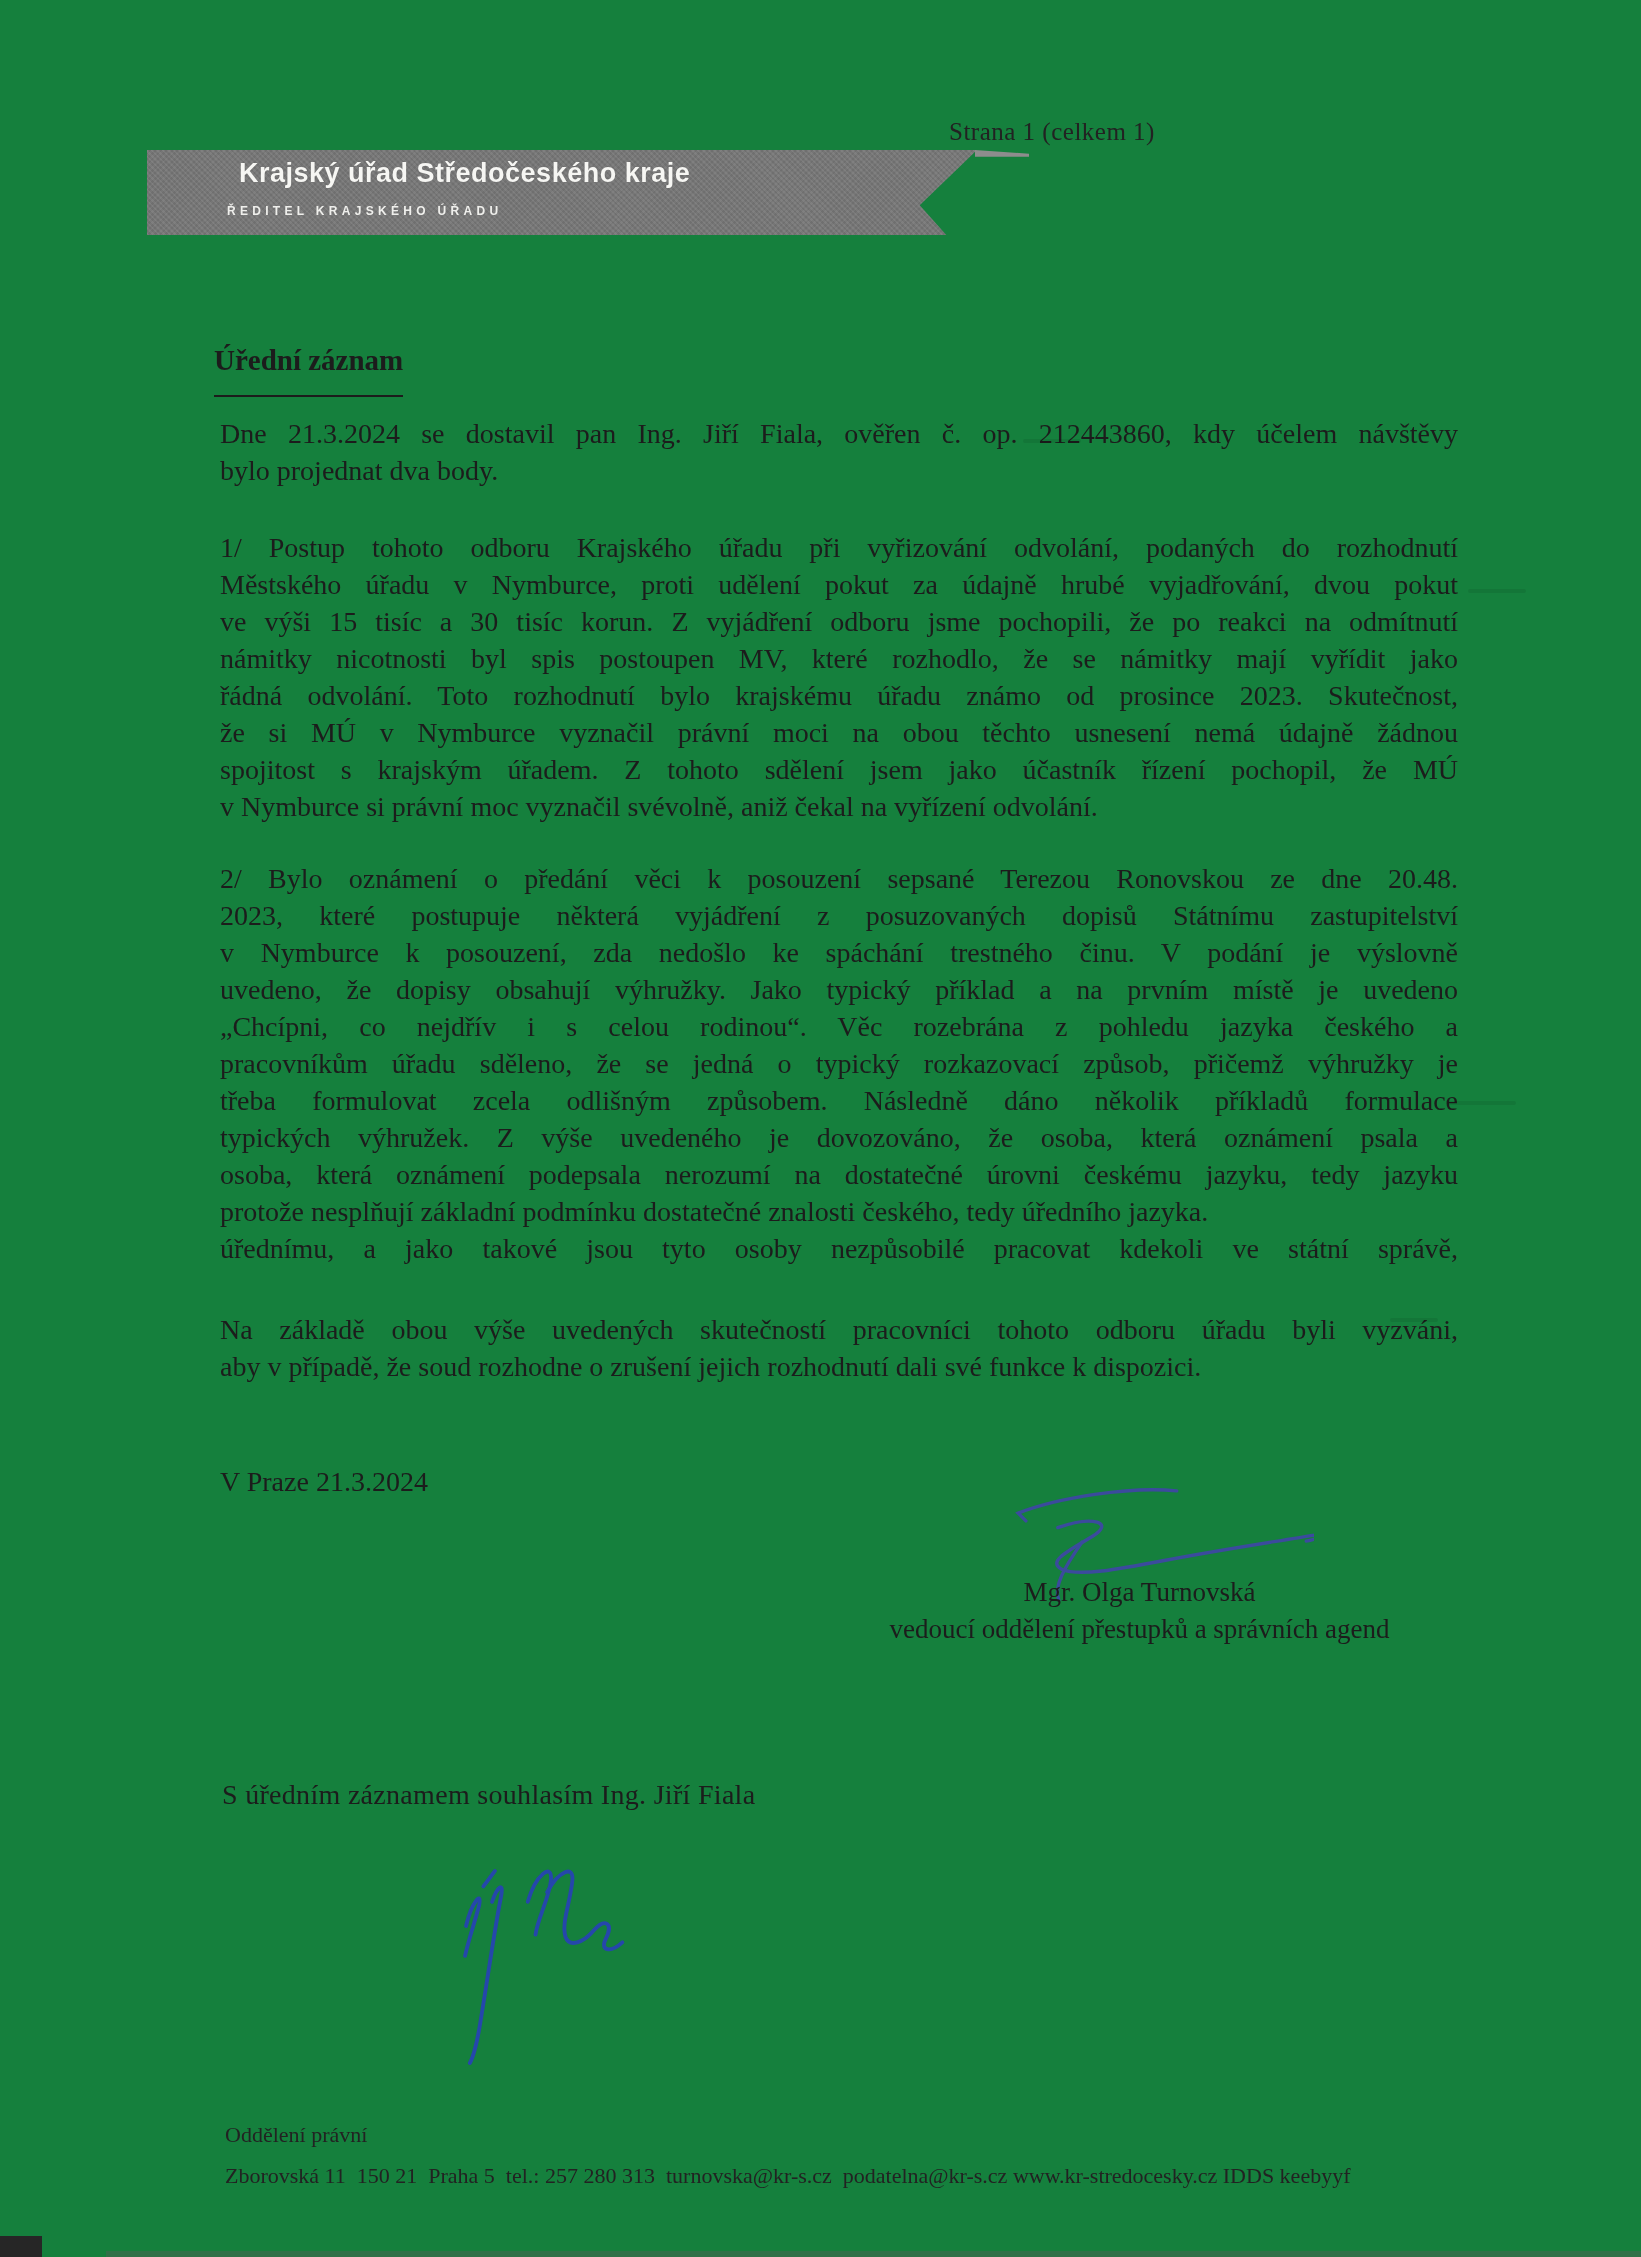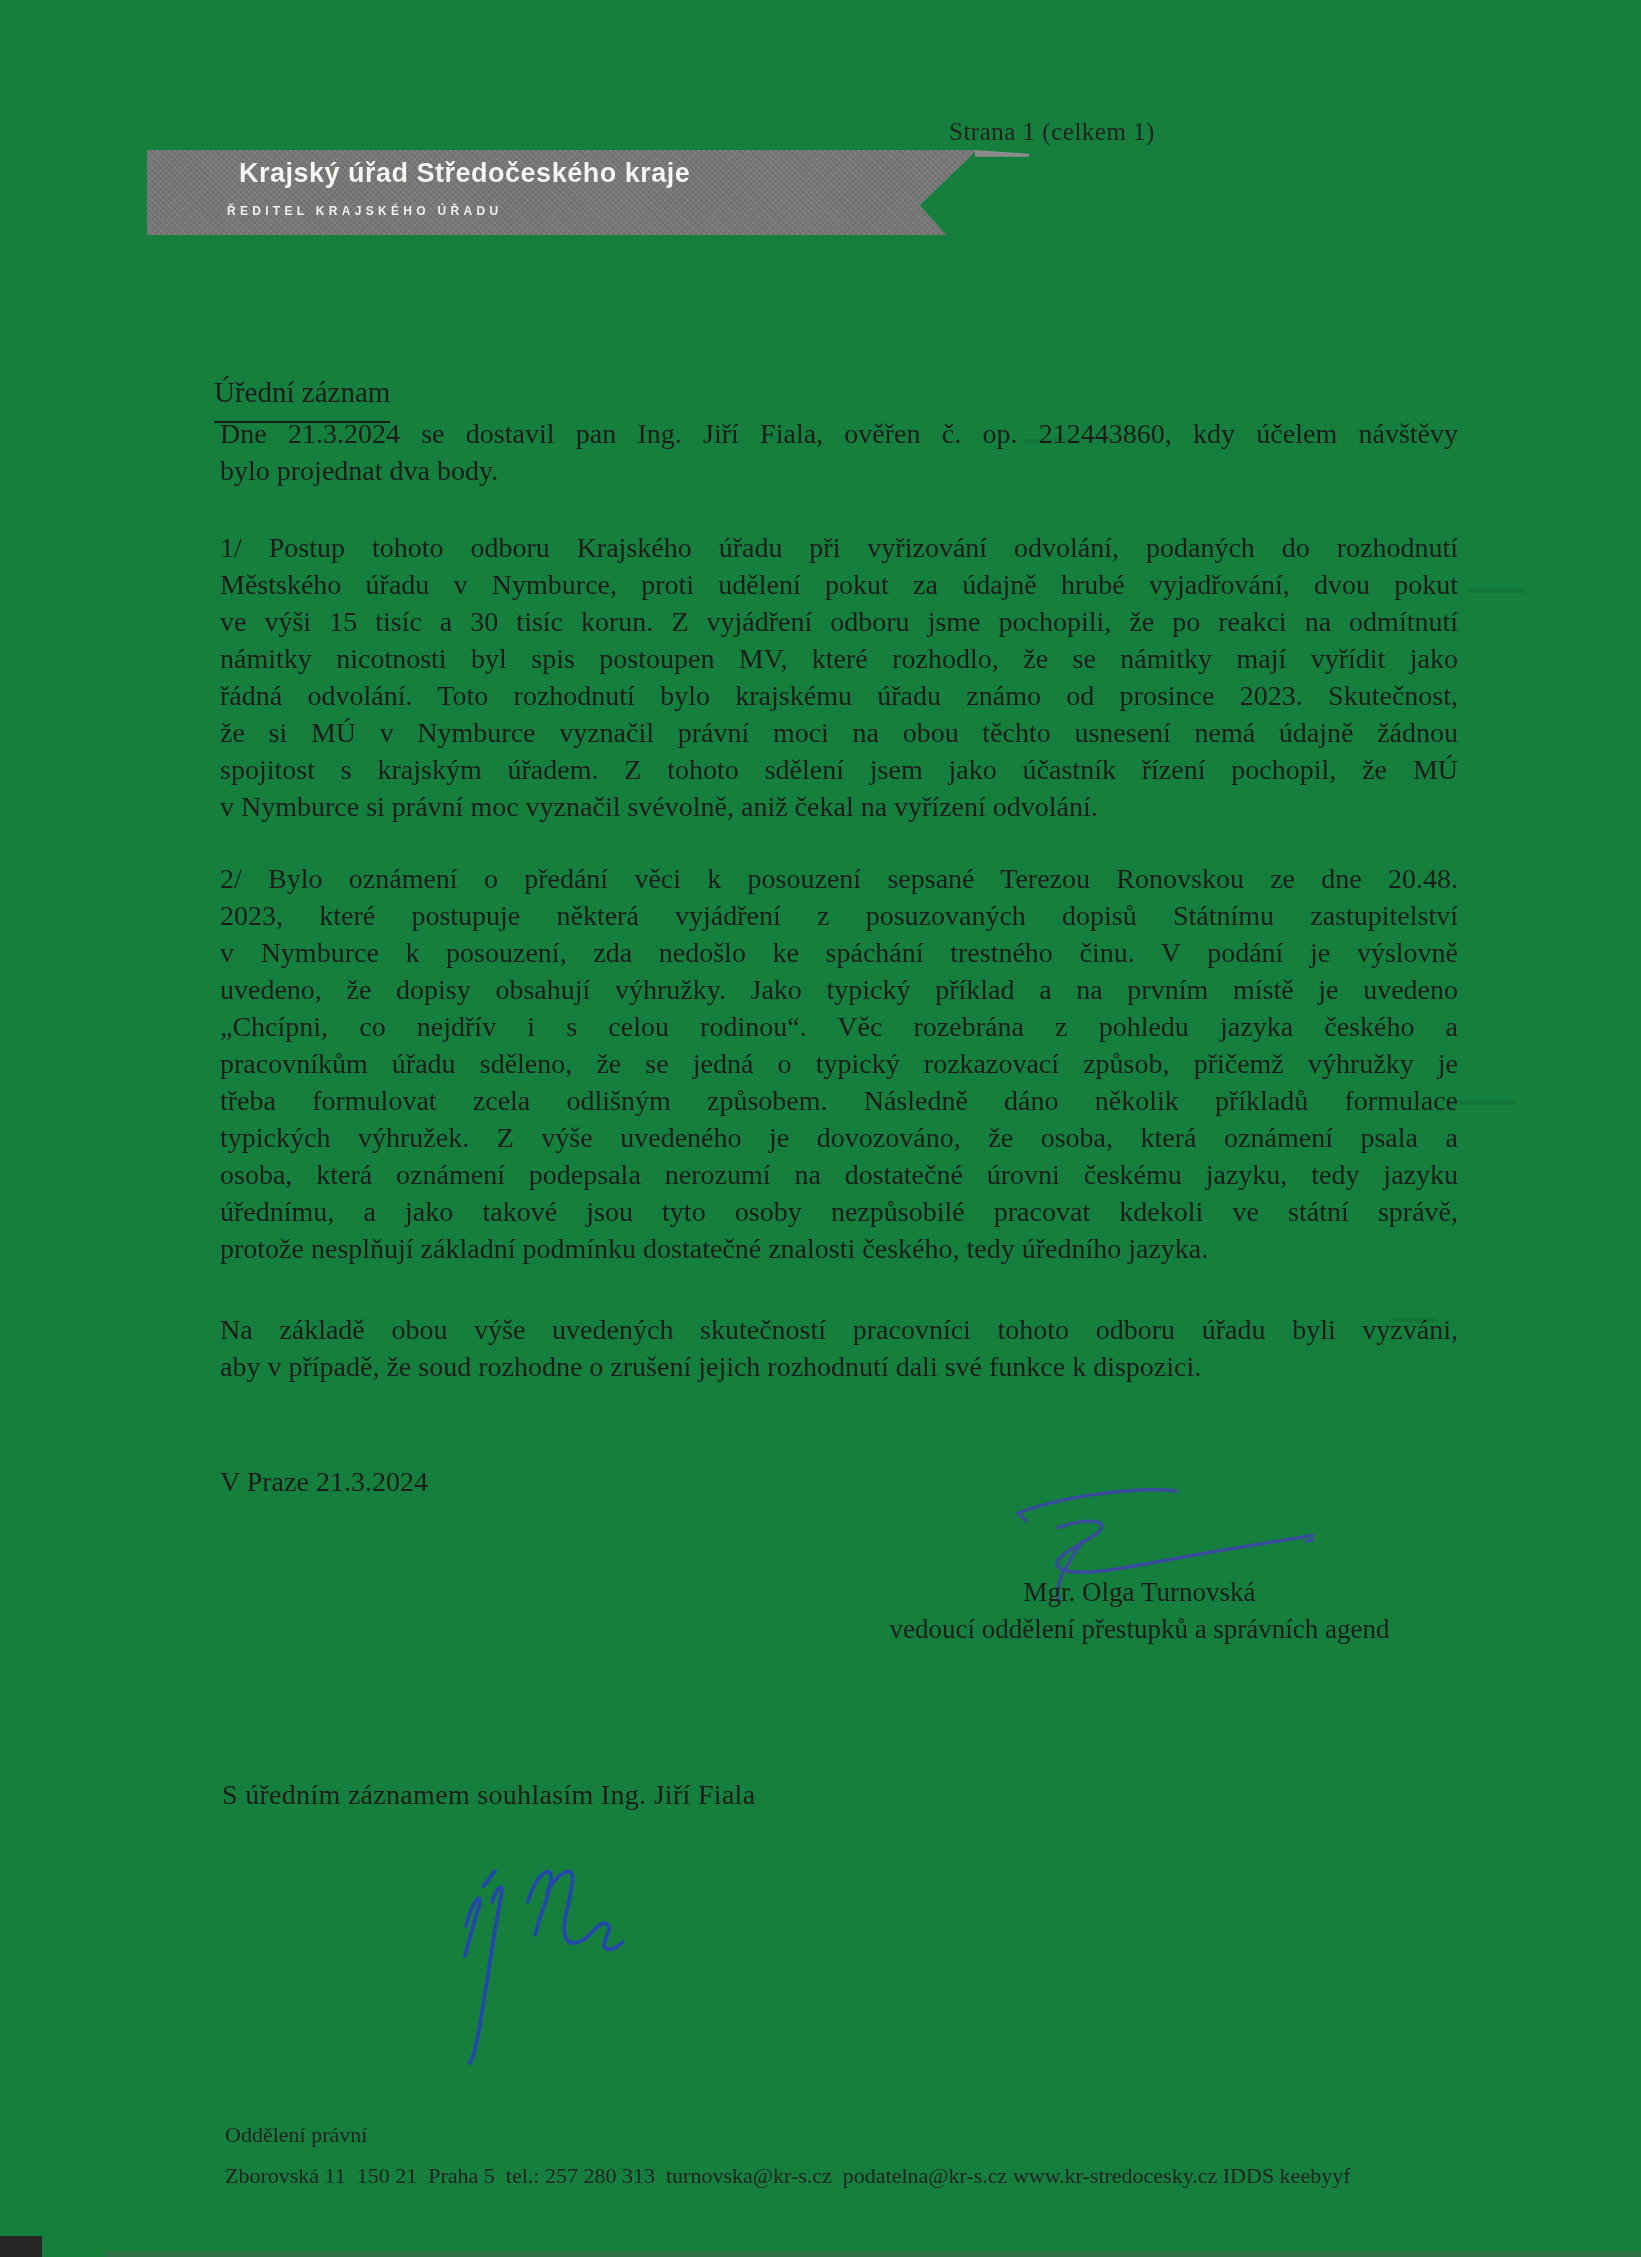--- a/index.html
+++ b/index.html
@@ -39,22 +39,22 @@
     letter-spacing:4.3px;white-space:nowrap;
   }
   .banner-tip{
     position:absolute;left:975px;top:150px;width:54px;height:6.8px;
     background:#8d8d8d;
     clip-path:polygon(0 0,100% 55%,100% 100%,0 100%);
   }
   
   .doc-title{
     position:absolute;left:214px;top:344px;
-    font-size:29px;font-weight:400;
-    border-bottom:2.9px solid #1c1c1c;padding-bottom:12px;margin-top:32px;
+    font-size:29px;font-weight:700;
+    border-bottom:2.9px solid #1c1c1c;padding-bottom:18px;
   }
   .para{
     position:absolute;left:220px;width:1238px;
     font-size:28px;line-height:37px;
   }
   .para .line{text-align:justify;text-align-last:justify;white-space:normal;}
   .para .line.last{text-align-last:left;}
   .p1{top:415px;} .p2{top:529px;} .p3{top:860px;} .p4{top:1311px;}
   .place-date{position:absolute;left:220px;top:1466px;font-size:28px;}
   .signatory{
@@ -114,22 +114,22 @@
   <div class="para p3">
       <div class="line">2/ Bylo oznámení o předání věci k posouzení sepsané Terezou Ronovskou ze dne 20.48.</div>
       <div class="line">2023, které postupuje některá vyjádření z posuzovaných dopisů Státnímu zastupitelství</div>
       <div class="line">v Nymburce k posouzení, zda nedošlo ke spáchání trestného činu. V podání je výslovně</div>
       <div class="line">uvedeno, že dopisy obsahují výhružky. Jako typický příklad a na prvním místě je uvedeno</div>
       <div class="line">„Chcípni, co nejdřív i s celou rodinou“. Věc rozebrána z pohledu jazyka českého a</div>
       <div class="line">pracovníkům úřadu sděleno, že se jedná o typický rozkazovací způsob, přičemž výhružky je</div>
       <div class="line">třeba formulovat zcela odlišným způsobem. Následně dáno několik příkladů formulace</div>
       <div class="line">typických výhružek. Z výše uvedeného je dovozováno, že osoba, která oznámení psala a</div>
       <div class="line">osoba, která oznámení podepsala nerozumí na dostatečné úrovni českému jazyku, tedy jazyku</div>
+      <div class="line last">protože nesplňují základní podmínku dostatečné znalosti českého, tedy úředního jazyka.</div>
       <div class="line">úřednímu, a jako takové jsou tyto osoby nezpůsobilé pracovat kdekoli ve státní správě,</div>
-      <div class="line last">protože nesplňují základní podmínku dostatečné znalosti českého, tedy úředního jazyka.</div>
     </div>
 
   <div class="para p4">
       <div class="line">Na základě obou výše uvedených skutečností pracovníci tohoto odboru úřadu byli vyzváni,</div>
       <div class="line last">aby v případě, že soud rozhodne o zrušení jejich rozhodnutí dali své funkce k dispozici.</div>
     </div>
 
   <div class="place-date">V Praze 21.3.2024</div>
 
   <svg class="sig1" viewBox="0 0 360 130" fill="none">

